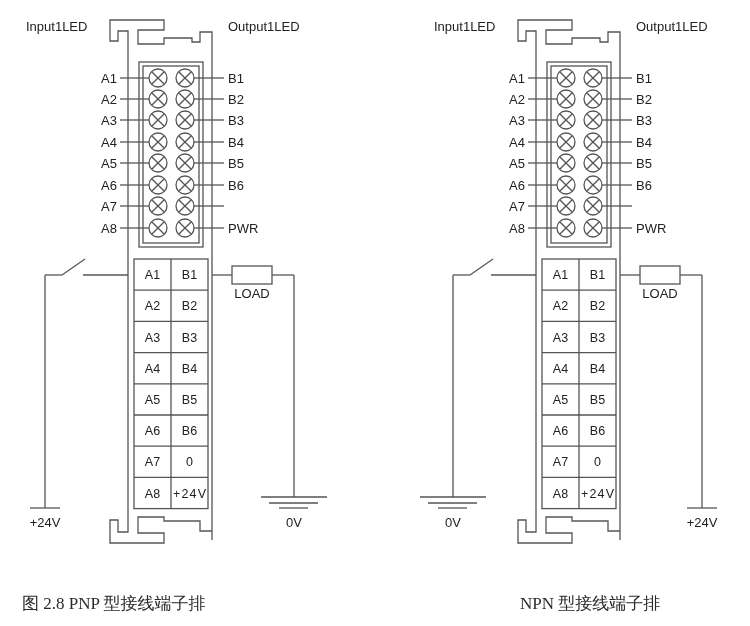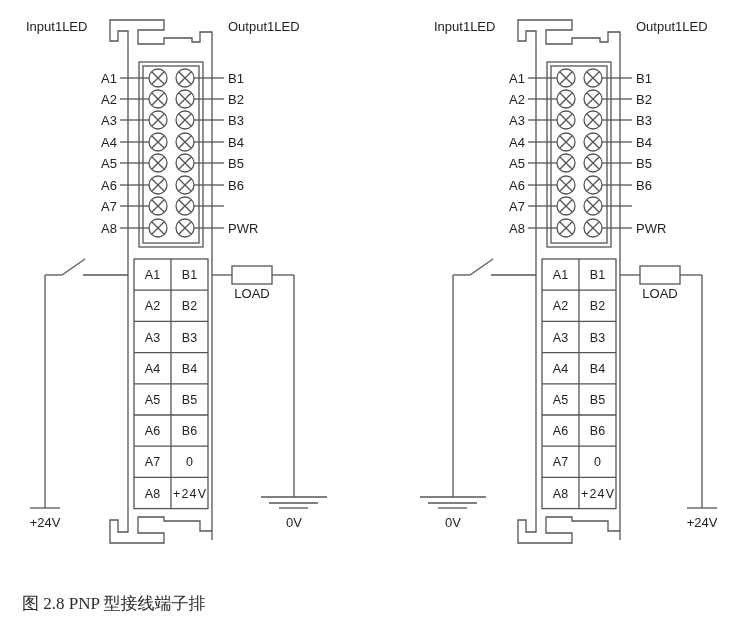--- a/index.html
+++ b/index.html
@@ -389,13 +389,14 @@
         <g>
           <line x1="279" y1="508" x2="309" y2="508" class="ln"></line>
         </g>
         <text x="294" y="527" class="lbl" text-anchor="middle">+24V</text>
       </g>
     </g>
   </svg>
 
 <div class="captions">
   <span id="caption-left" class="caption">图  2.8 PNP 型接线端子排</span>
+  <span id="caption-right" class="caption">NPN 型接线端子排</span>
 </div>
 
 </body></html>

